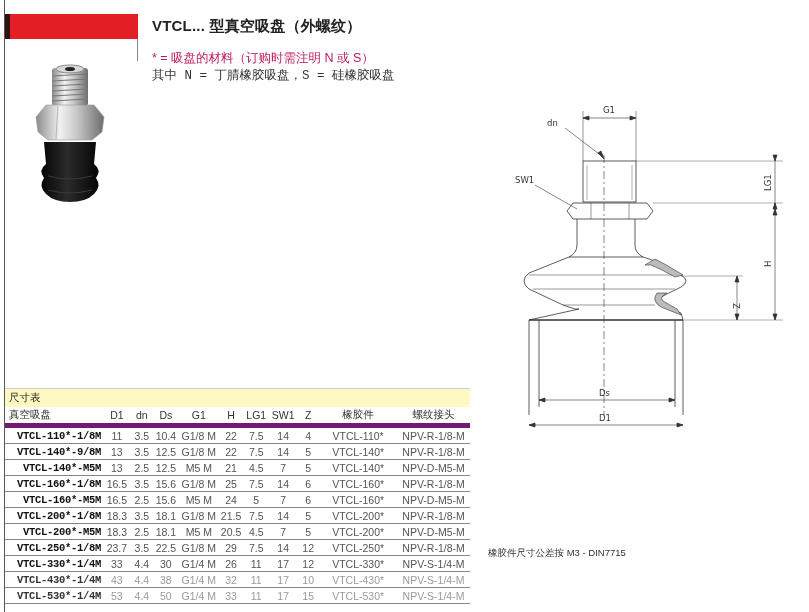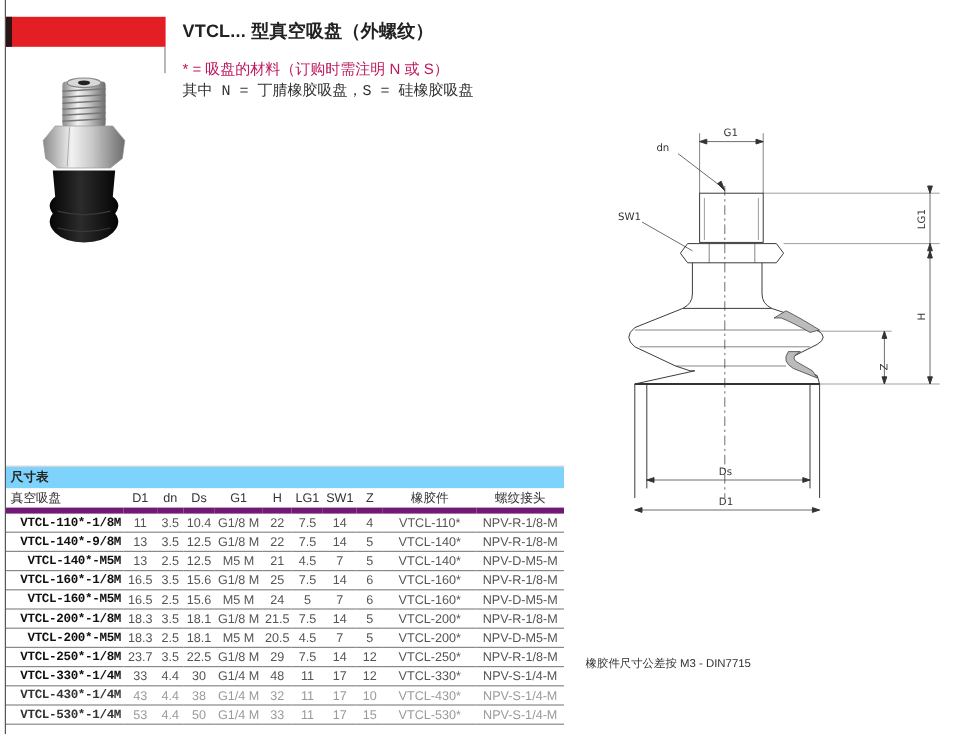--- a/index.html
+++ b/index.html
@@ -12,21 +12,21 @@
     .title { position: absolute; left: 152px; top: 17px; font-size: 15px; font-weight: bold; color: #222; letter-spacing: 0.2px; text-align: right; }
     .note1 { position: absolute; left: 152px; top: 50px; font-size: 12.5px; color: #be185d; }
     .note2 { position: absolute; left: 152px; top: 67px; font-size: 12.5px; color: #333; font-family: Liberation Mono, monospace; }
 
     .photo { position: absolute; left: 30px; top: 62px; width: 80px; height: 145px; }
 
     .drawing { position: absolute; left: 505px; top: 95px; width: 295px; height: 340px; }
 
     .table-wrap { position: absolute; left: 5px; top: 388px; width: 465px; }
     table { border-collapse: collapse; width: 465px; font-size: 10px; }
-    .cap-row td { background: #7dd3fc; font-weight: bold; font-size: 10.5px; padding: 2px 4px; height: 13px; text-align: left; color: #222; border-top: 1px solid #cfcfcf; }
+    .cap-row td { background: #fef9c3; font-weight: normal; font-size: 10.5px; padding: 2px 4px; height: 13px; text-align: left; color: #222; border-top: 1px solid #cfcfcf; }
     .hdr-row td { background: #ffffff; font-size: 10.5px; color: #333; padding: 1px 2px; height: 14px; text-align: center; border-bottom: 5px solid #701a75; }
     .hdr-row td.first { text-align: left; padding-left: 4px; }
     .row td { height: 15px; padding: 0 2px; text-align: center; color: #555; border-bottom: 1px solid #888; font-size: 10.5px; }
     .row td.model { text-align: right; padding-left: 4px; font-weight: bold; color: #111; font-size: 10.5px; letter-spacing: -0.3px; font-family: Liberation Mono, monospace; }
     .row.faded td { color: #9a9a9a; }
     .row.faded td.model { color: #333; }
 
     .tolerance { position: absolute; left: 488px; top: 547px; font-size: 9.5px; color: #333; }
     .dim-label { font-family: "DejaVu Sans", sans-serif; font-size: 8.5px; fill: #333; }
   </style>
@@ -293,21 +293,21 @@
           <td>12</td>
           <td>VTCL-250*</td>
           <td>NPV-R-1/8-M</td>
         </tr>
         <tr class="row">
           <td class="model">VTCL-330*-1/4M</td>
           <td>33</td>
           <td>4.4</td>
           <td>30</td>
           <td>G1/4 M</td>
-          <td>48</td>
+          <td>26</td>
           <td>11</td>
           <td>17</td>
           <td>12</td>
           <td>VTCL-330*</td>
           <td>NPV-S-1/4-M</td>
         </tr>
         <tr class="row faded">
           <td class="model">VTCL-430*-1/4M</td>
           <td>43</td>
           <td>4.4</td>

